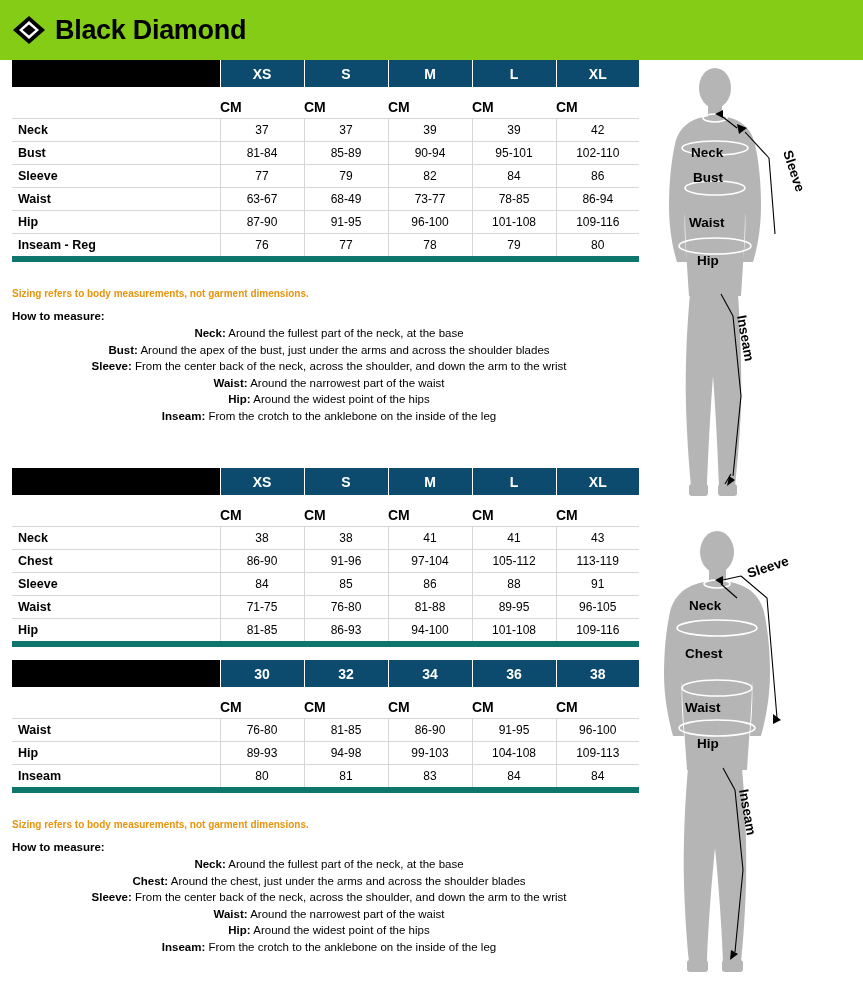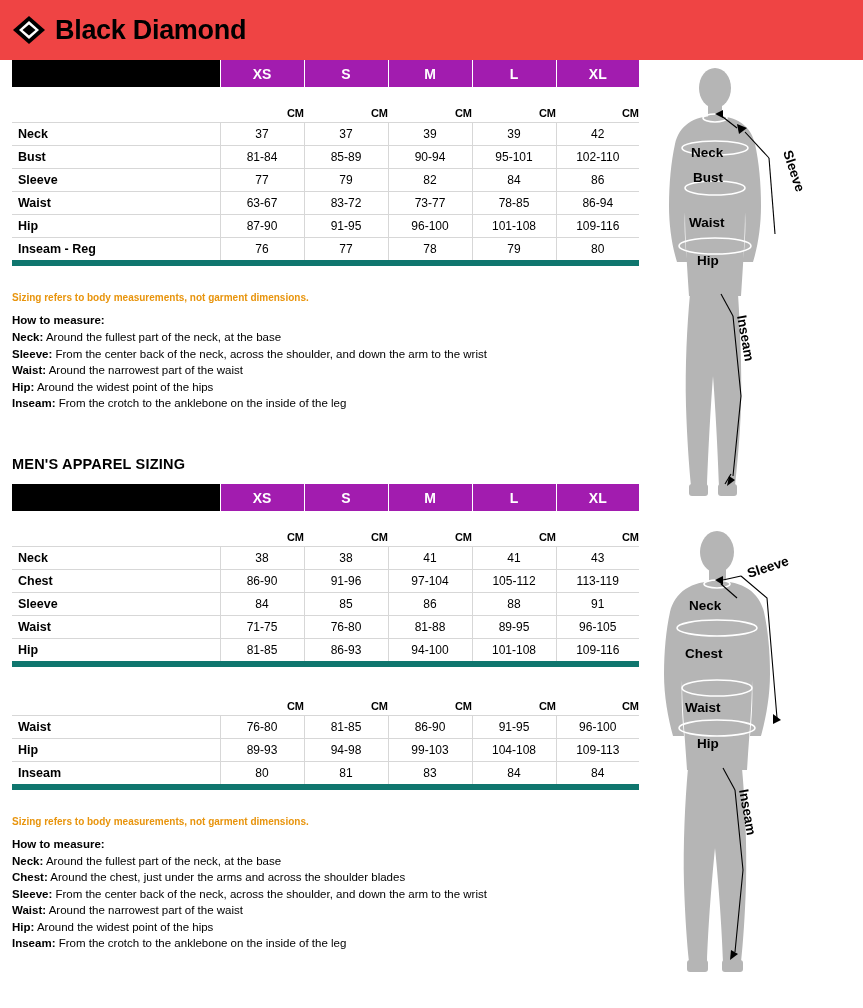--- a/index.html
+++ b/index.html
@@ -16,21 +16,21 @@
   }
   .page {
     position: relative;
     width: 863px;
     height: 1008px;
   }
 
   
   .header {
     height: 60px;
-    background: #ef4444;
+    background: #84cc16;
     display: flex;
     align-items: center;
     padding-left: 12px;
     box-sizing: border-box;
   }
   .logo-wrap {
     display: flex;
     align-items: center;
     gap: 9px;
   }
@@ -68,33 +68,33 @@
   table.size {
     border-collapse: collapse;
     width: 627px;
     table-layout: fixed;
   }
   table.size th.corner {
     background: #000;
     width: 208px;
   }
   table.size th.size-head {
-    background: #a21caf;
+    background: #0c4a6e;
     color: #fff;
     font-size: 14px;
     font-weight: bold;
     text-align: center;
     padding: 6px 0 5px 0;
     border-left: 1px solid #fff;
   }
   table.size td.unit {
-    font-size: 11px;
-    font-weight: bold;
-    text-align: right;
-    padding: 20px 0 3px 0;
+    font-size: 14px;
+    font-weight: bold;
+    text-align: left;
+    padding: 12px 0 3px 0;
     color: #000;
     border-bottom: 1px solid #d7d7d7;
   }
   table.size td.unit-blank {
     border-bottom: 1px solid #d7d7d7;
   }
   table.size td.rowlabel {
     font-size: 12.5px;
     font-weight: bold;
     padding: 4px 0 4px 6px;
@@ -125,20 +125,21 @@
     margin-bottom: 11px;
   }
   .how-title {
     font-size: 11.5px;
     font-weight: bold;
     margin-bottom: 3px;
   }
   .measure-line {
     font-size: 11.5px;
     line-height: 16.5px;
+    text-align: center;
   }
   .measure-line b {
     font-weight: bold;
   }
 
   
   .figure {
     position: absolute;
   }
   .fig-women {
@@ -227,21 +228,21 @@
           <td class="rowlabel">Sleeve</td>
           <td class="val">77</td>
           <td class="val">79</td>
           <td class="val">82</td>
           <td class="val">84</td>
           <td class="val">86</td>
         </tr>
         <tr>
           <td class="rowlabel">Waist</td>
           <td class="val">63-67</td>
-          <td class="val">83-72</td>
+          <td class="val">68-49</td>
           <td class="val">73-77</td>
           <td class="val">78-85</td>
           <td class="val">86-94</td>
         </tr>
         <tr>
           <td class="rowlabel">Hip</td>
           <td class="val">87-90</td>
           <td class="val">91-95</td>
           <td class="val">96-100</td>
           <td class="val">101-108</td>
@@ -254,28 +255,28 @@
           <td class="val">78</td>
           <td class="val">79</td>
           <td class="val">80</td>
         </tr>
       </tbody>
         </table>
 
       <div class="note-orange">Sizing refers to body measurements, not garment dimensions.</div>
       <div class="how-title">How to measure:</div>
       <div class="measure-line"><b>Neck:</b><span> Around the fullest part of the neck, at the base</span></div>
+      <div class="measure-line"><b>Bust:</b><span> Around the apex of the bust, just under the arms and across the shoulder blades</span></div>
       <div class="measure-line"><b>Sleeve:</b><span> From the center back of the neck, across the shoulder, and down the arm to the wrist</span></div>
       <div class="measure-line"><b>Waist:</b><span> Around the narrowest part of the waist</span></div>
       <div class="measure-line"><b>Hip:</b><span> Around the widest point of the hips</span></div>
       <div class="measure-line"><b>Inseam:</b><span> From the crotch to the anklebone on the inside of the leg</span></div>
     </div>
 
     <div class="left-col men-section">
-      <div class="section-title">MEN'S APPAREL SIZING</div>
 
       <table class="size">
         <colgroup>
           <col style="width:208px">
           <col style="width:84px">
             <col style="width:84px">
             <col style="width:84px">
             <col style="width:84px">
             <col style="width:83px">
         </colgroup>
@@ -344,20 +345,28 @@
       <table class="size">
         <colgroup>
           <col style="width:208px">
           <col style="width:84px">
             <col style="width:84px">
             <col style="width:84px">
             <col style="width:84px">
             <col style="width:83px">
         </colgroup>
         <tbody>
+            <tr>
+          <th class="corner"></th>
+          <th class="size-head">30</th>
+          <th class="size-head">32</th>
+          <th class="size-head">34</th>
+          <th class="size-head">36</th>
+          <th class="size-head">38</th>
+        </tr>
         <tr>
           <td class="unit-blank"></td>
           <td class="unit">CM</td>
           <td class="unit">CM</td>
           <td class="unit">CM</td>
           <td class="unit">CM</td>
           <td class="unit">CM</td>
         </tr>
         <tr>
           <td class="rowlabel">Waist</td>

